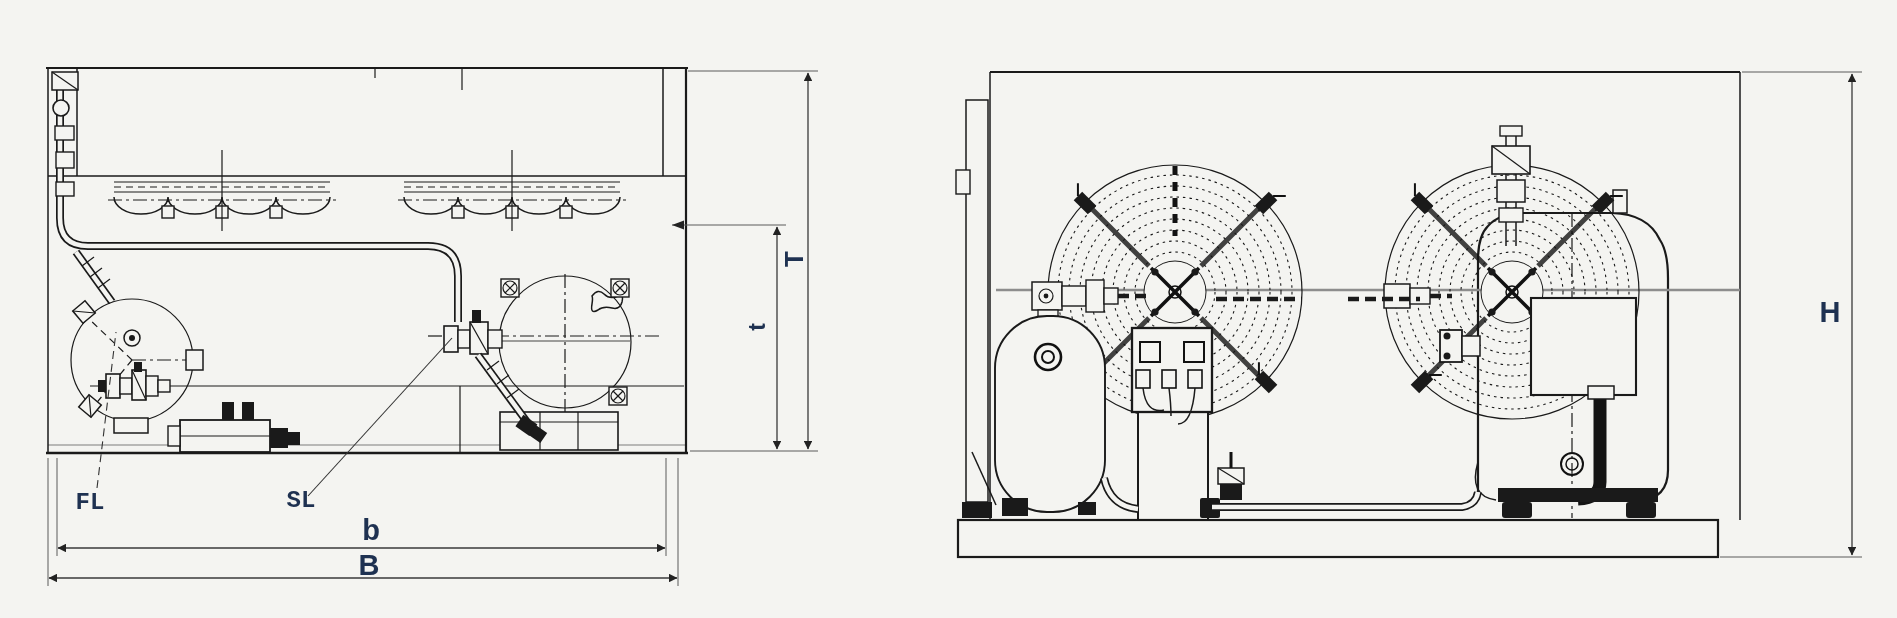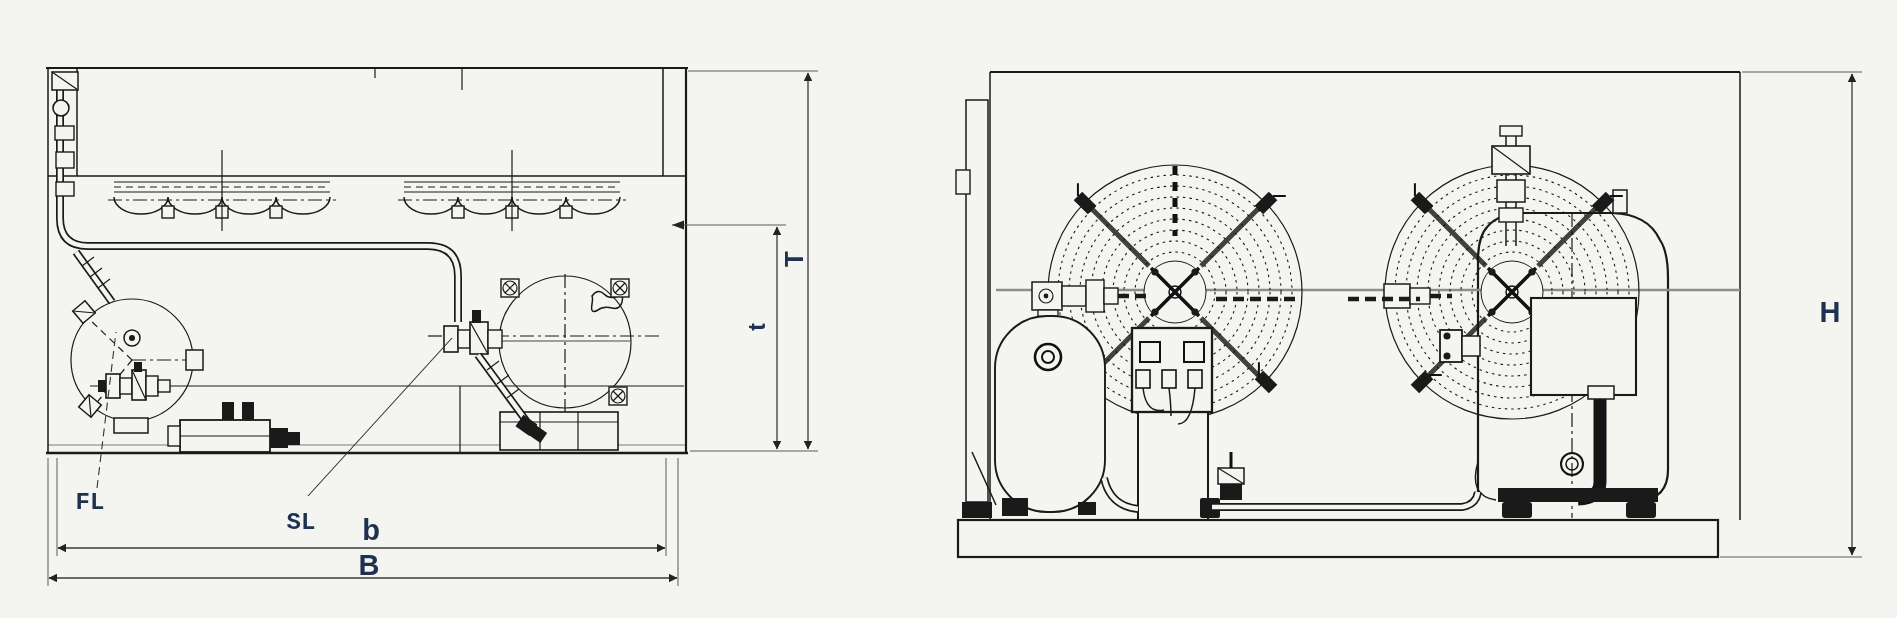--- a/index.html
+++ b/index.html
@@ -369,19 +369,19 @@
   </g>
 
   <g>
     <line x1="1742" y1="72" x2="1862" y2="72" class="thin"></line>
     <line x1="1720" y1="557" x2="1862" y2="557" class="thin"></line>
     <line x1="1852" y1="74" x2="1852" y2="555" class="dimline" marker-start="url(#arr)" marker-end="url(#arr)"></line>
   </g>
 </svg>
 
 <span class="dim-label small" style="left:90px;top:502px;">FL</span>
-<span class="dim-label small" style="left:301px;top:522px;">SL</span>
+<span class="dim-label small" style="left:301px;top:500px;">SL</span>
 <span class="dim-label" style="left:371px;top:530px;">b</span>
 <span class="dim-label" style="left:369px;top:565px;">B</span>
 <span class="dim-label rot" style="left:794px;top:259px;">T</span>
 <span class="dim-label rot" style="left:757px;top:327px;font-size:23px;">t</span>
 <span class="dim-label" style="left:1830px;top:312px;">H</span>
 </div>
 
 </body></html>

